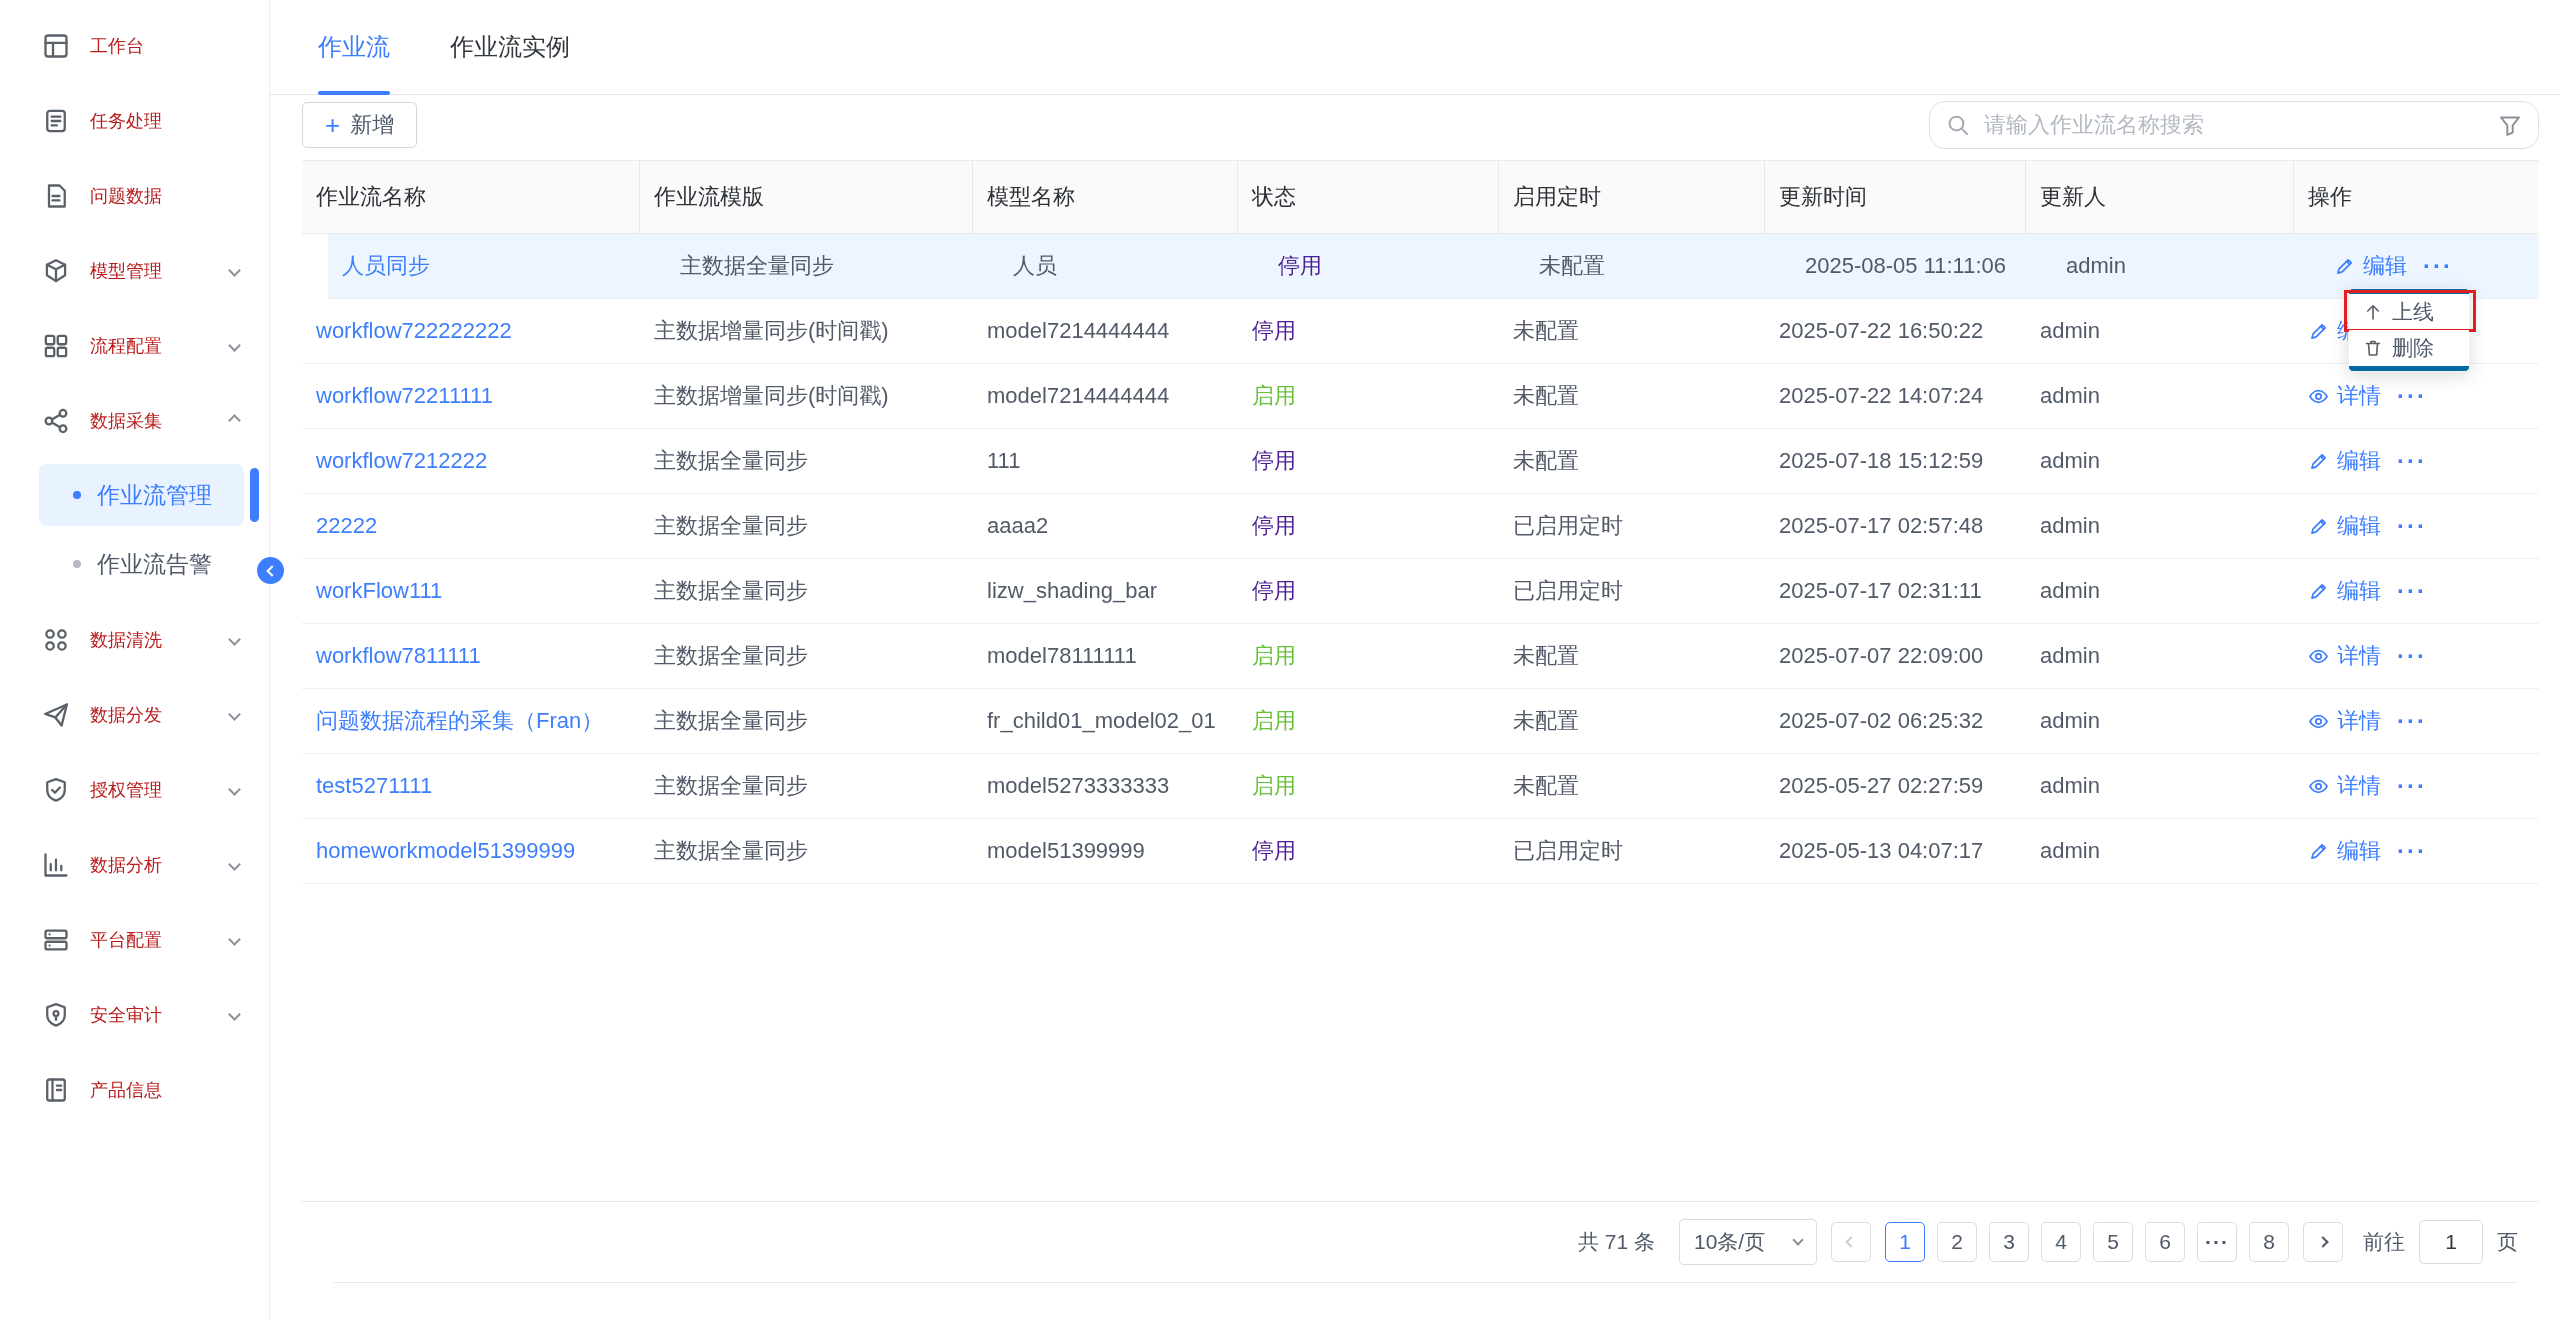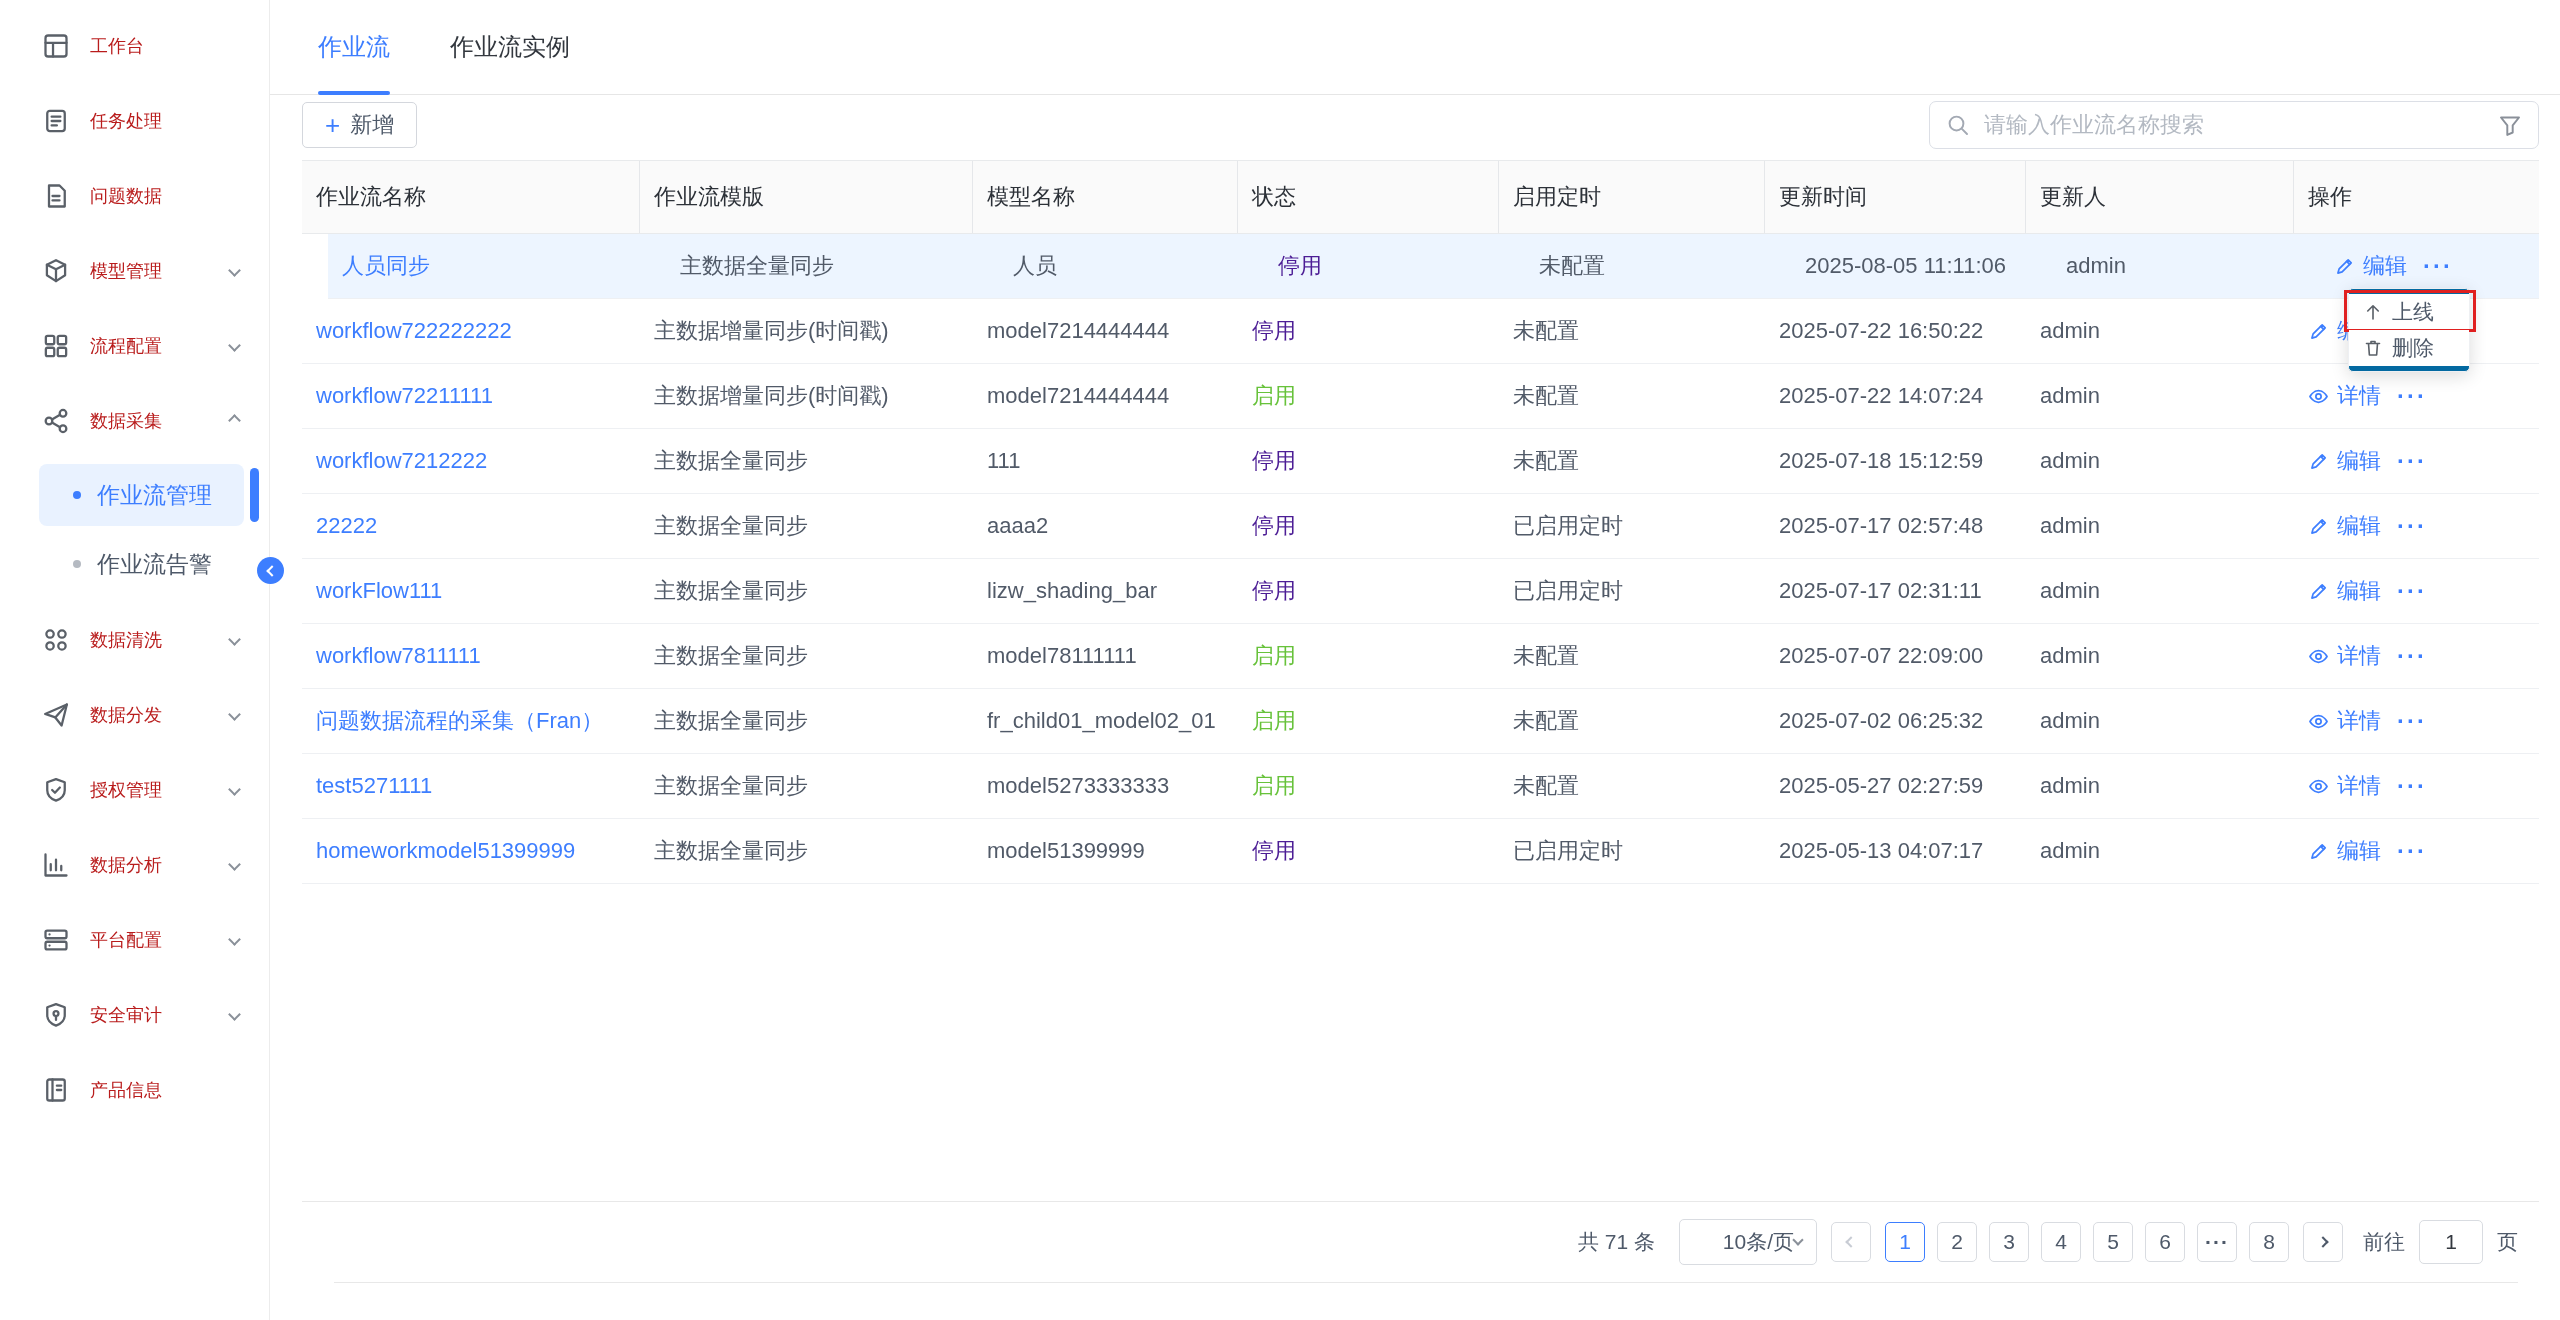--- a/index.html
+++ b/index.html
@@ -46,21 +46,21 @@
   .tab.active { color:#3d7eff; }
   .tab.active::after { content:""; position:absolute; left:0; right:0; bottom:-1px; height:4px;
     background:#3d7eff; border-radius:2px; }
 
   .toolbar { margin:6px 21px 11px 32px; height:48px; display:flex; align-items:center;
     justify-content:space-between; }
   .add-btn { height:46px; padding:0 22px; border:1px solid #d4d7dd; border-radius:5px;
     background:#fff; display:flex; align-items:center; gap:10px; font-size:22px; color:#4e5969;
     cursor:pointer; }
   .add-btn .plus { color:#3d7eff; font-size:26px; line-height:1; }
-  .search-box { width:610px; height:48px; border:1px solid #dcdfe6; border-radius:7px;
+  .search-box { width:610px; height:48px; border:1px solid #dcdfe6; border-radius:16px;
     display:flex; align-items:center; padding:0 16px; gap:12px; background:#fff; }
   .search-box .sicon { width:24px; height:24px; color:#a3a9b3; flex:0 0 auto; }
   .search-box .sicon svg { width:100%; height:100%; }
   .search-box input { flex:1; border:none; outline:none; font-size:22px; color:#33383f;
     font-family:inherit; background:transparent; }
   .search-box input::placeholder { color:#b3b9c2; }
   .funnel { width:24px; height:24px; color:#8a9099; cursor:pointer; flex:0 0 auto; }
   .funnel svg { width:100%; height:100%; }
 
   
@@ -94,21 +94,21 @@
   .dd-item .dicon svg { width:100%; height:100%; }
   .dd-item.highlighted::after { content:""; position:absolute; left:-5px; right:-7px; top:-4px;
     bottom:-2px; border:3px solid #e02020; pointer-events:none; }
 
   
   .pagination { height:81px; margin:0 21px 0 32px; border-bottom:1px solid #e8e8e8;
     display:flex; align-items:center; justify-content:flex-end; gap:14px; font-size:21px;
     color:#4e5969; }
   .pg-total { margin-right:10px; }
   .pg-select { width:138px; height:46px; border:1px solid #d9dce1; border-radius:5px;
-    display:flex; align-items:center; justify-content:flex-end; padding:0 14px;
+    display:flex; align-items:center; justify-content:space-between; padding:0 14px;
     cursor:pointer; background:#fff; }
   .pg-select .cv { color:#8a9099; width:8px; height:8px; margin-top:-4px; }
   .page-btn, .nav-btn { min-width:40px; height:40px; border:1px solid #d9dce1; border-radius:5px;
     background:#fff; display:flex; align-items:center; justify-content:center; font-size:21px;
     color:#4e5969; cursor:pointer; padding:0 6px; }
   .page-btn.active { color:#3d7eff; border-color:#3d7eff; }
   .page-btn.dots { letter-spacing:1px; font-weight:bold; }
   .nav-btn.disabled { color:#c8ccd4; cursor:default; }
   .nav-btn .cv { width:8px; height:8px; }
   .pg-goto { margin-left:6px; }

